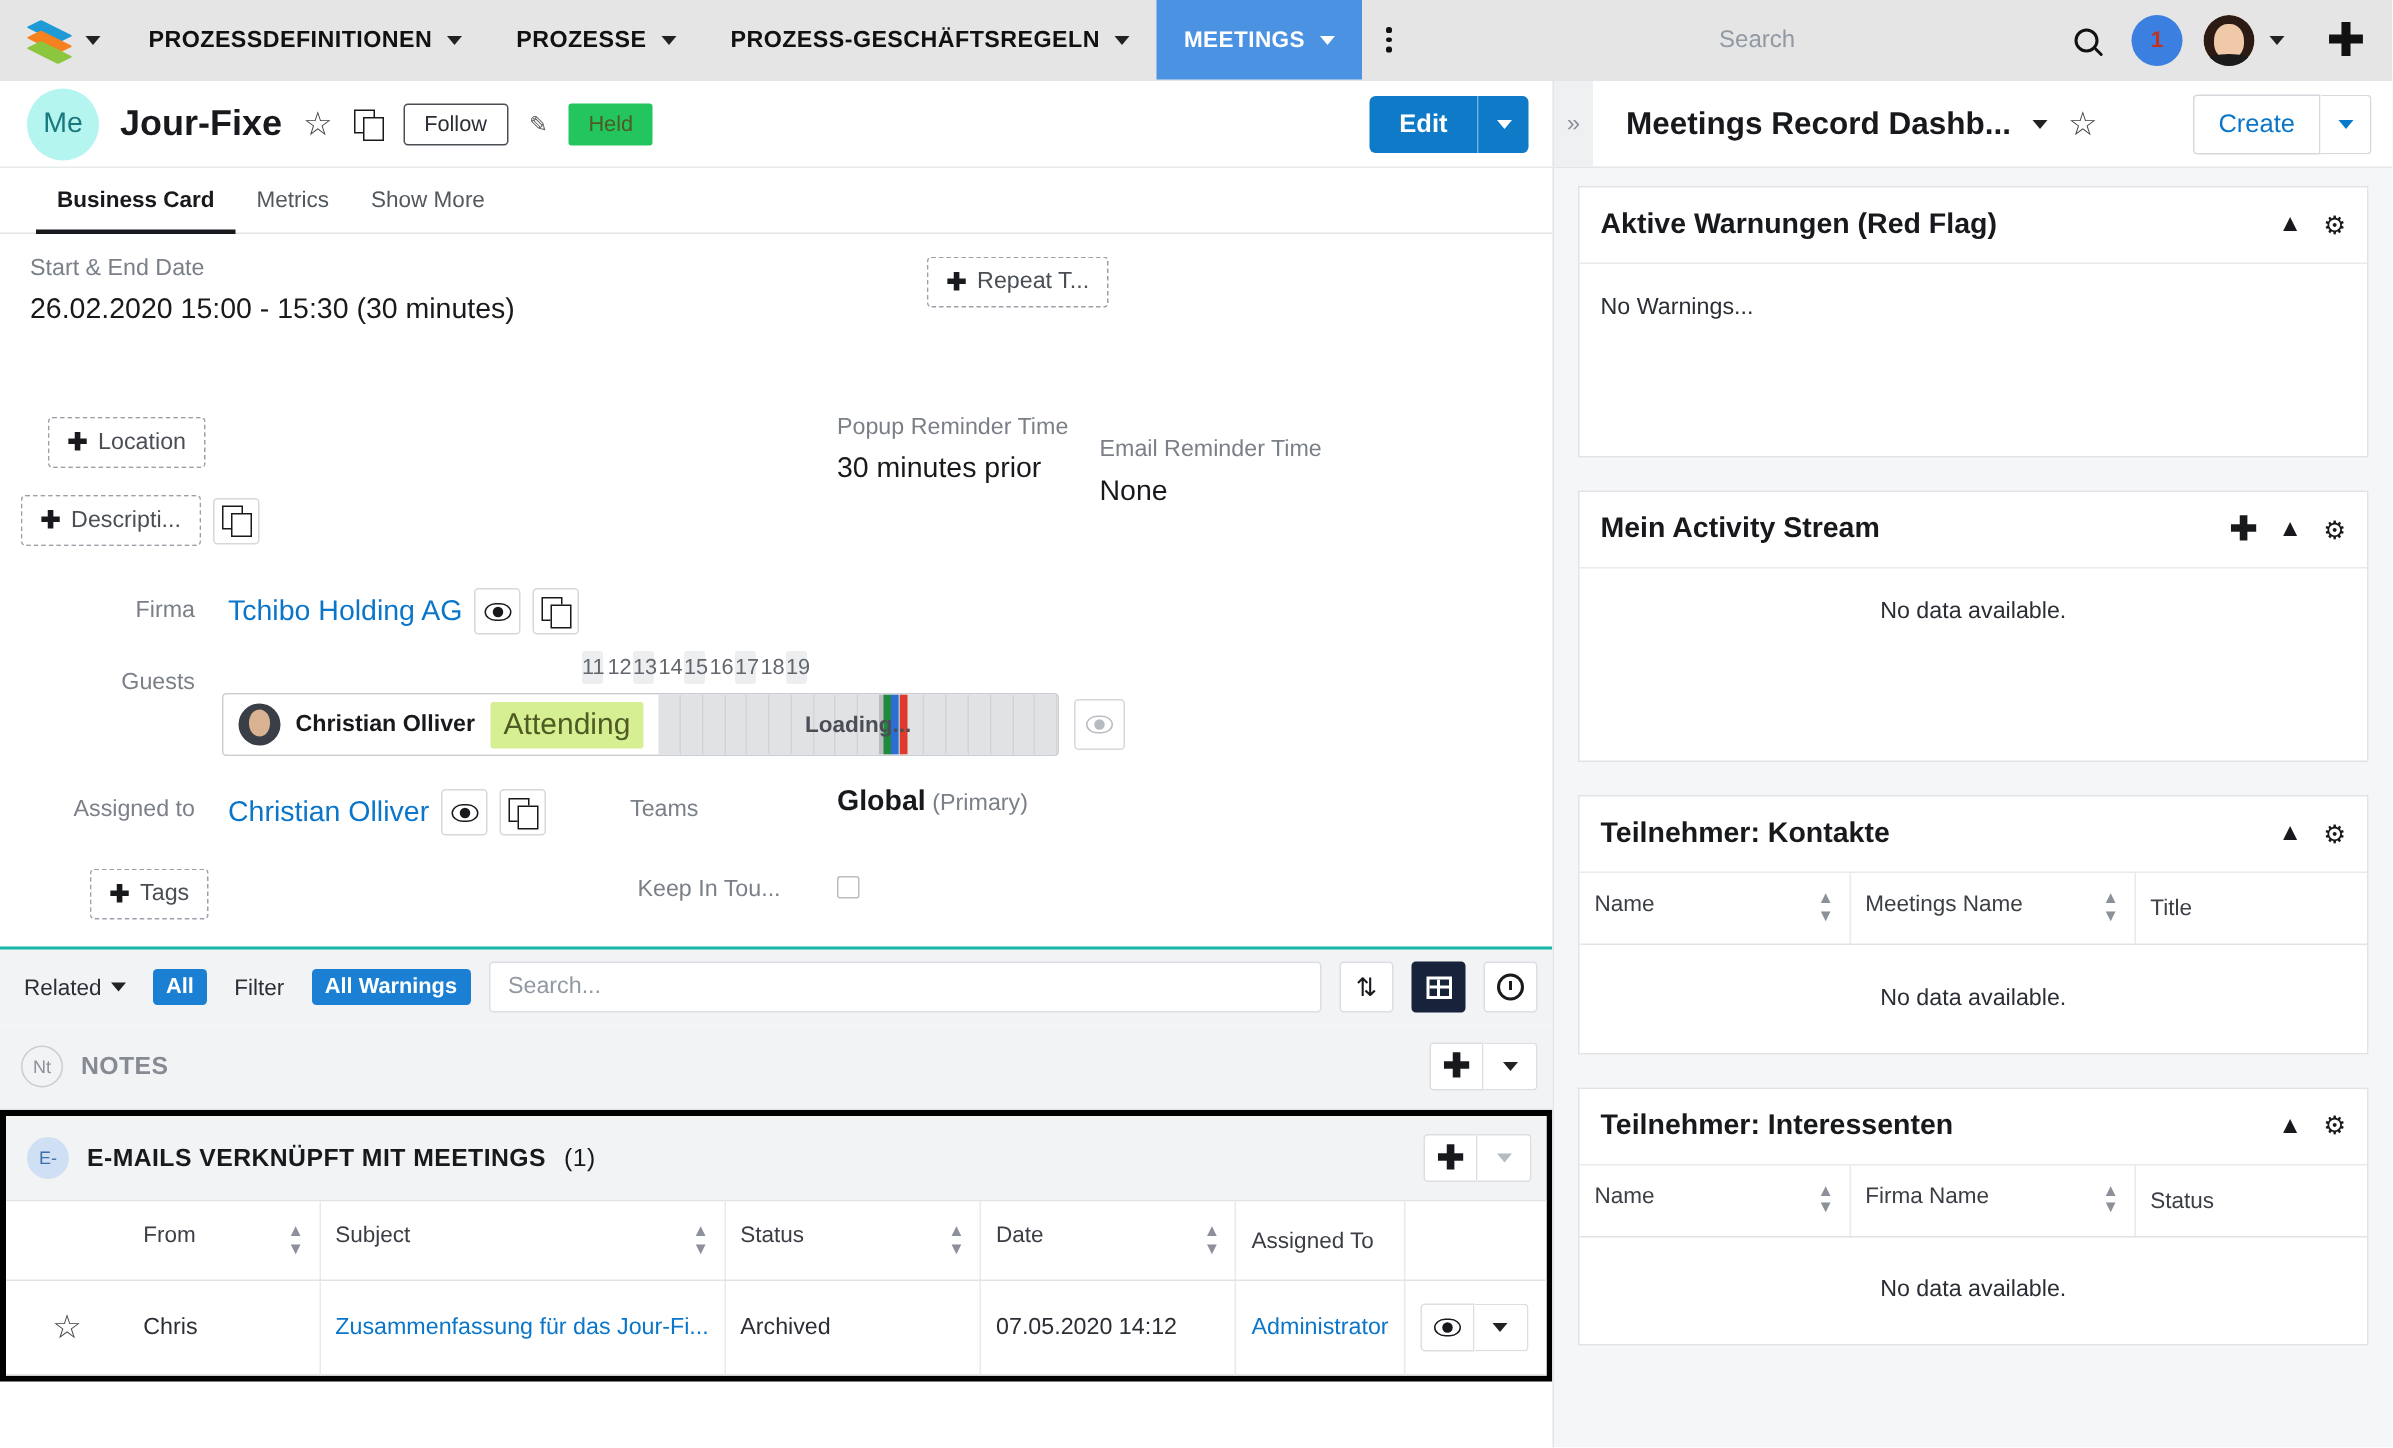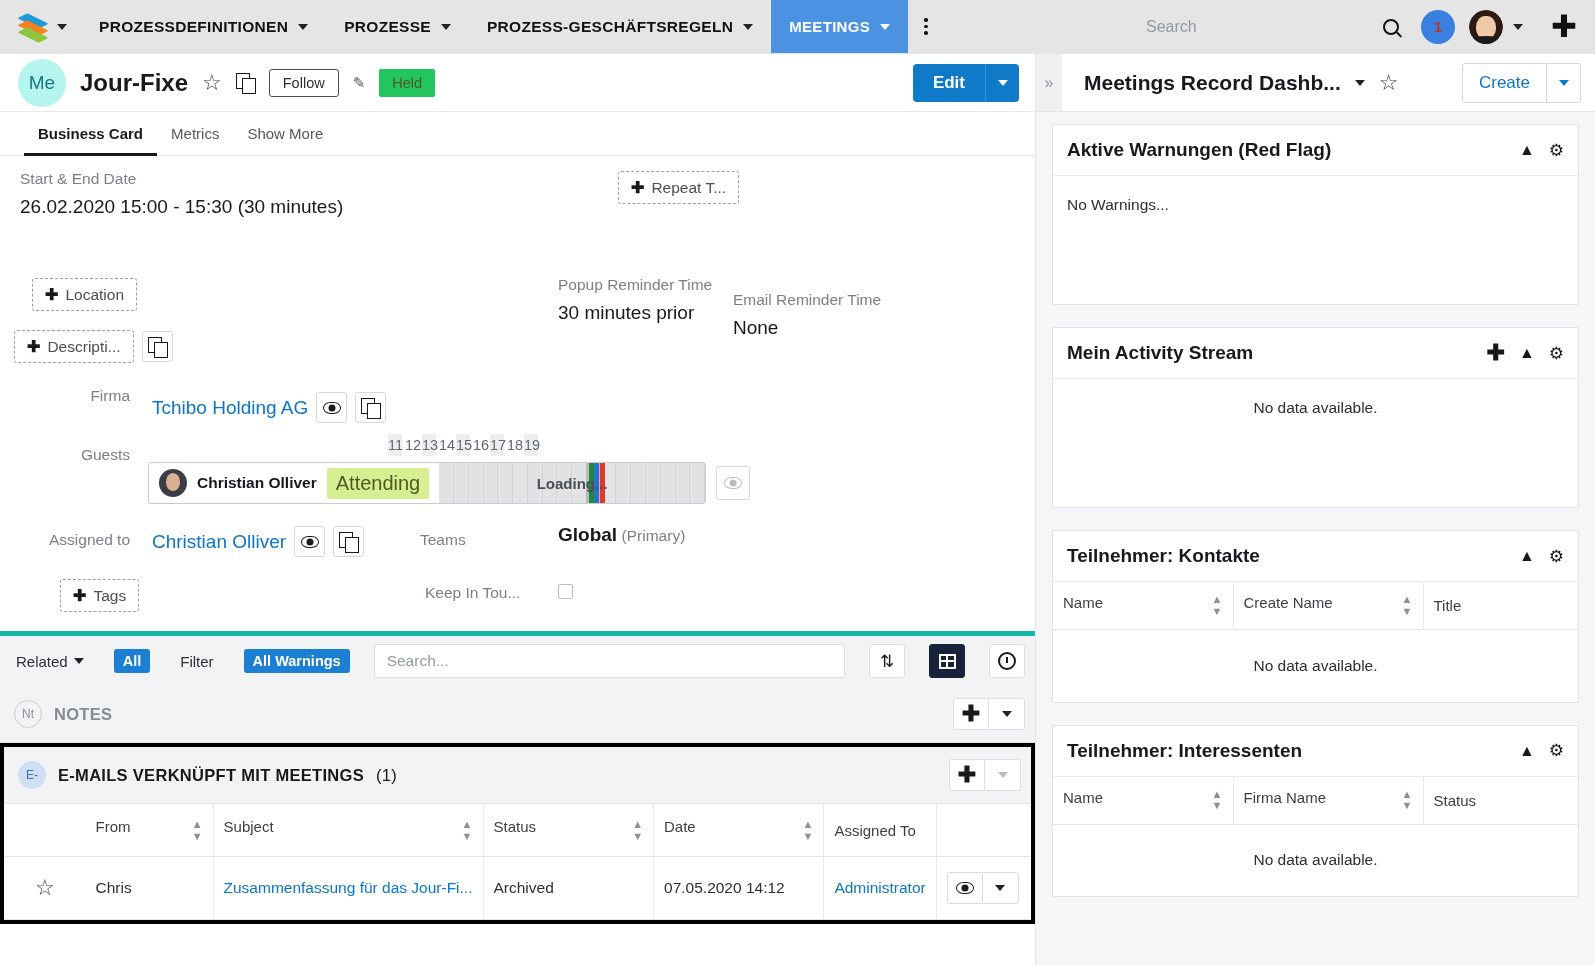--- a/index.html
+++ b/index.html
@@ -190,22 +190,22 @@
   .mark { position: absolute; top: 0; bottom: 0; width: 5px; z-index: 2; }
   .mark.greybar { background: #b9bdc2; width: 16px; }
   .mark.green { background: #1f8a3b; }
   .mark.blue  { background: #2c6fd4; }
   .mark.red   { background: #e0392d; }
   .chk { width: 15px; height: 15px; border: 1.5px solid #b9bdc2; border-radius: 2px;
     background: #fff; cursor: pointer; display: inline-block; }
 
   
   .related-bar {
-    border-top: 5px solid #14b8a6; background: #f2f3f5;
-    padding: 8px 10px; display: flex; align-items: center; gap: 24px;
+    border-top: 2px solid #14b8a6; background: #f2f3f5;
+    padding: 8px 10px; display: flex; align-items: center; gap: 12px;
   }
   .rb-pill { display: inline-flex; align-items: center; gap: 6px; font-size: 15px;
     color: #2b2f35; cursor: pointer; padding: 3px 6px; }
   .rb-blue { background: #1b7fd4; color: #fff; font-weight: bold; font-size: 14.5px;
     padding: 4px 9px; border-radius: 3px; cursor: pointer; }
   .rb-search { flex: 1; background: #fff; border: 1px solid #dcdee1; border-radius: 3px;
     padding: 7px 12px; }
   .rb-search input { border: none; outline: none; width: 100%; font-size: 15.5px;
     color: #55595e; font-family: "Liberation Sans", sans-serif; }
   .rb-search input::placeholder { color: #9199a3; }
@@ -406,21 +406,21 @@
       <div class="abs" style="left:14px; top:174px; display:flex; align-items:center; gap:8px;">
         <button class="dashed-btn">
           <span class="pl">✚</span>
           <span>Descripti...</span>
         </button>
         <span class="sq-btn">
           <span class="copy-ic"></span>
         </span>
       </div>
 
-      <div class="abs" style="left:20px; top:231px; width:110px; text-align:right;">
+      <div class="abs" style="left:20px; top:242px; width:110px; text-align:right;">
         <span class="fp-label">Firma</span>
       </div>
       <div class="abs" style="left:152px; top:236px; display:flex; align-items:center; gap:8px;">
         <span class="fp-value link">Tchibo Holding AG</span>
         <span class="sq-btn">
           <span class="eye"></span>
         </span>
         <span class="sq-btn">
           <span class="copy-ic"></span>
         </span>
@@ -677,21 +677,21 @@
           <span class="dl-ic gear">⚙</span>
         </div>
         <table class="dtbl">
           <thead>
             <tr>
               <th style="width:180px">
                 <span>Name</span>
                 <span class="sorter">▲<br>▼</span>
               </th>
               <th style="width:190px">
-                <span>Create Name</span>
+                <span>Meetings Name</span>
                 <span class="sorter">▲<br>▼</span>
               </th>
               <th>
                 <span>Title</span>
               </th>
             </tr>
           </thead>
           <tbody>
             <tr>
               <td colspan="3" style="height:72px">No data available.</td>

